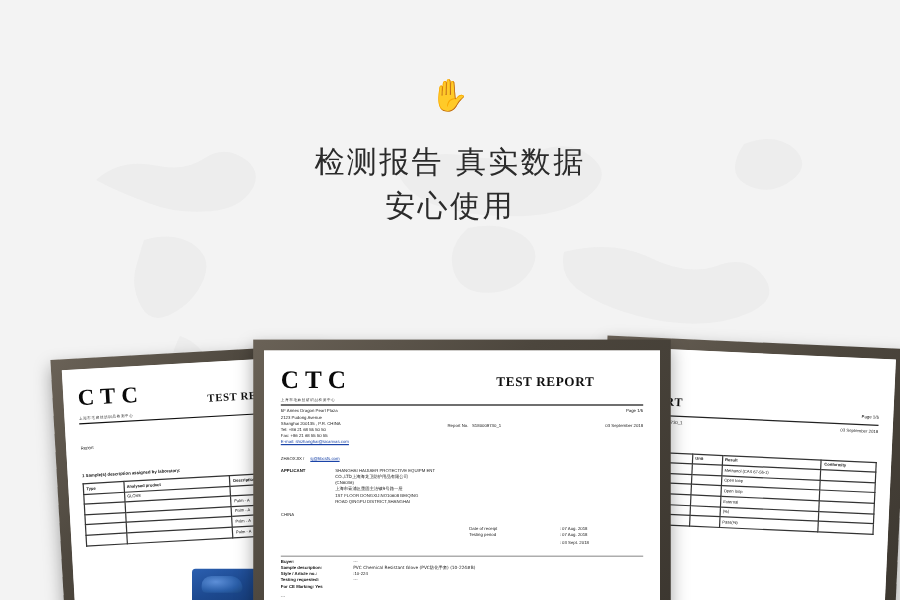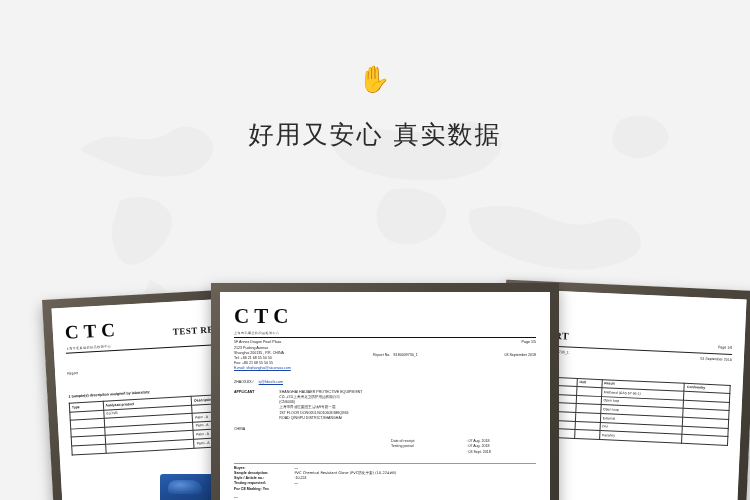--- a/index.html
+++ b/index.html
@@ -214,21 +214,22 @@
         <path d="M470 210 q40 -10 70 4 q32 16 56 8 q26 -10 40 8 q14 18 -10 30 q-30 14 -72 8 q-48 -8 -74 -28 q-14 -12 -10 -30z"></path>
         <path d="M560 300 q30 -8 50 6 q18 14 6 30 q-14 18 -40 14 q-24 -4 -26 -26 q-2 -18 10 -24z"></path>
         <path d="M230 380 q34 -10 56 6 q20 14 10 32 q-12 20 -44 20 q-30 0 -36 -22 q-6 -24 14 -36z"></path>
         <path d="M620 120 q26 -10 42 4 q14 14 -2 26 q-18 14 -38 4 q-18 -10 -2 -34z"></path>
         <path d="M60 330 q22 -6 32 10 q10 16 -4 28 q-16 14 -30 0 q-12 -14 2 -38z"></path>
       </g>
     </svg>
   </div>
 
   <div class="hand-icon">✋</div>
-  <div class="subline1 cn">好用又安心 真实数据</div>
+  <div class="subline1 cn">检测报告 真实数据</div>
+  <div class="subline2 cn">安心使用</div>
 
   <div class="frame frame-left">
     <div class="inner">
       <div class="doc doc-pad">
         <div class="row">
           <div style="width:58%;">
             <div class="ctc-logo" style="font-size:19px;">CTC</div>
             <div class="ctc-sub cn">上海市毛麻丝纺织品检测中心</div>
           </div>
           <div style="width:42%; padding-top:12px;">
@@ -351,20 +352,23 @@
   </div>
 
   <div class="frame frame-center">
     <div class="inner">
       <div class="doc center-doc-body">
 
         <div class="row">
           <div style="width:46%;">
             <div class="ctc-logo" style="font-size:21px;">CTC</div>
             <div class="ctc-sub cn">上海市毛麻丝纺织品检测中心</div>
+          </div>
+          <div style="width:54%; padding-top:10px; text-align:center;">
+            <div class="title-report" style="font-size:11px;">TEST REPORT</div>
           </div>
         </div>
 
         <div class="ctc-rule"></div>
 
         <div class="row" style="margin-top:2px;">
           <div style="width:46%;">
             <div class="tiny">5F Annex Dragon Pearl Plaza</div>
             <div class="tiny">2123 Pudong Avenue</div>
             <div class="tiny">Shanghai 200135 , P.R. CHINA</div>

